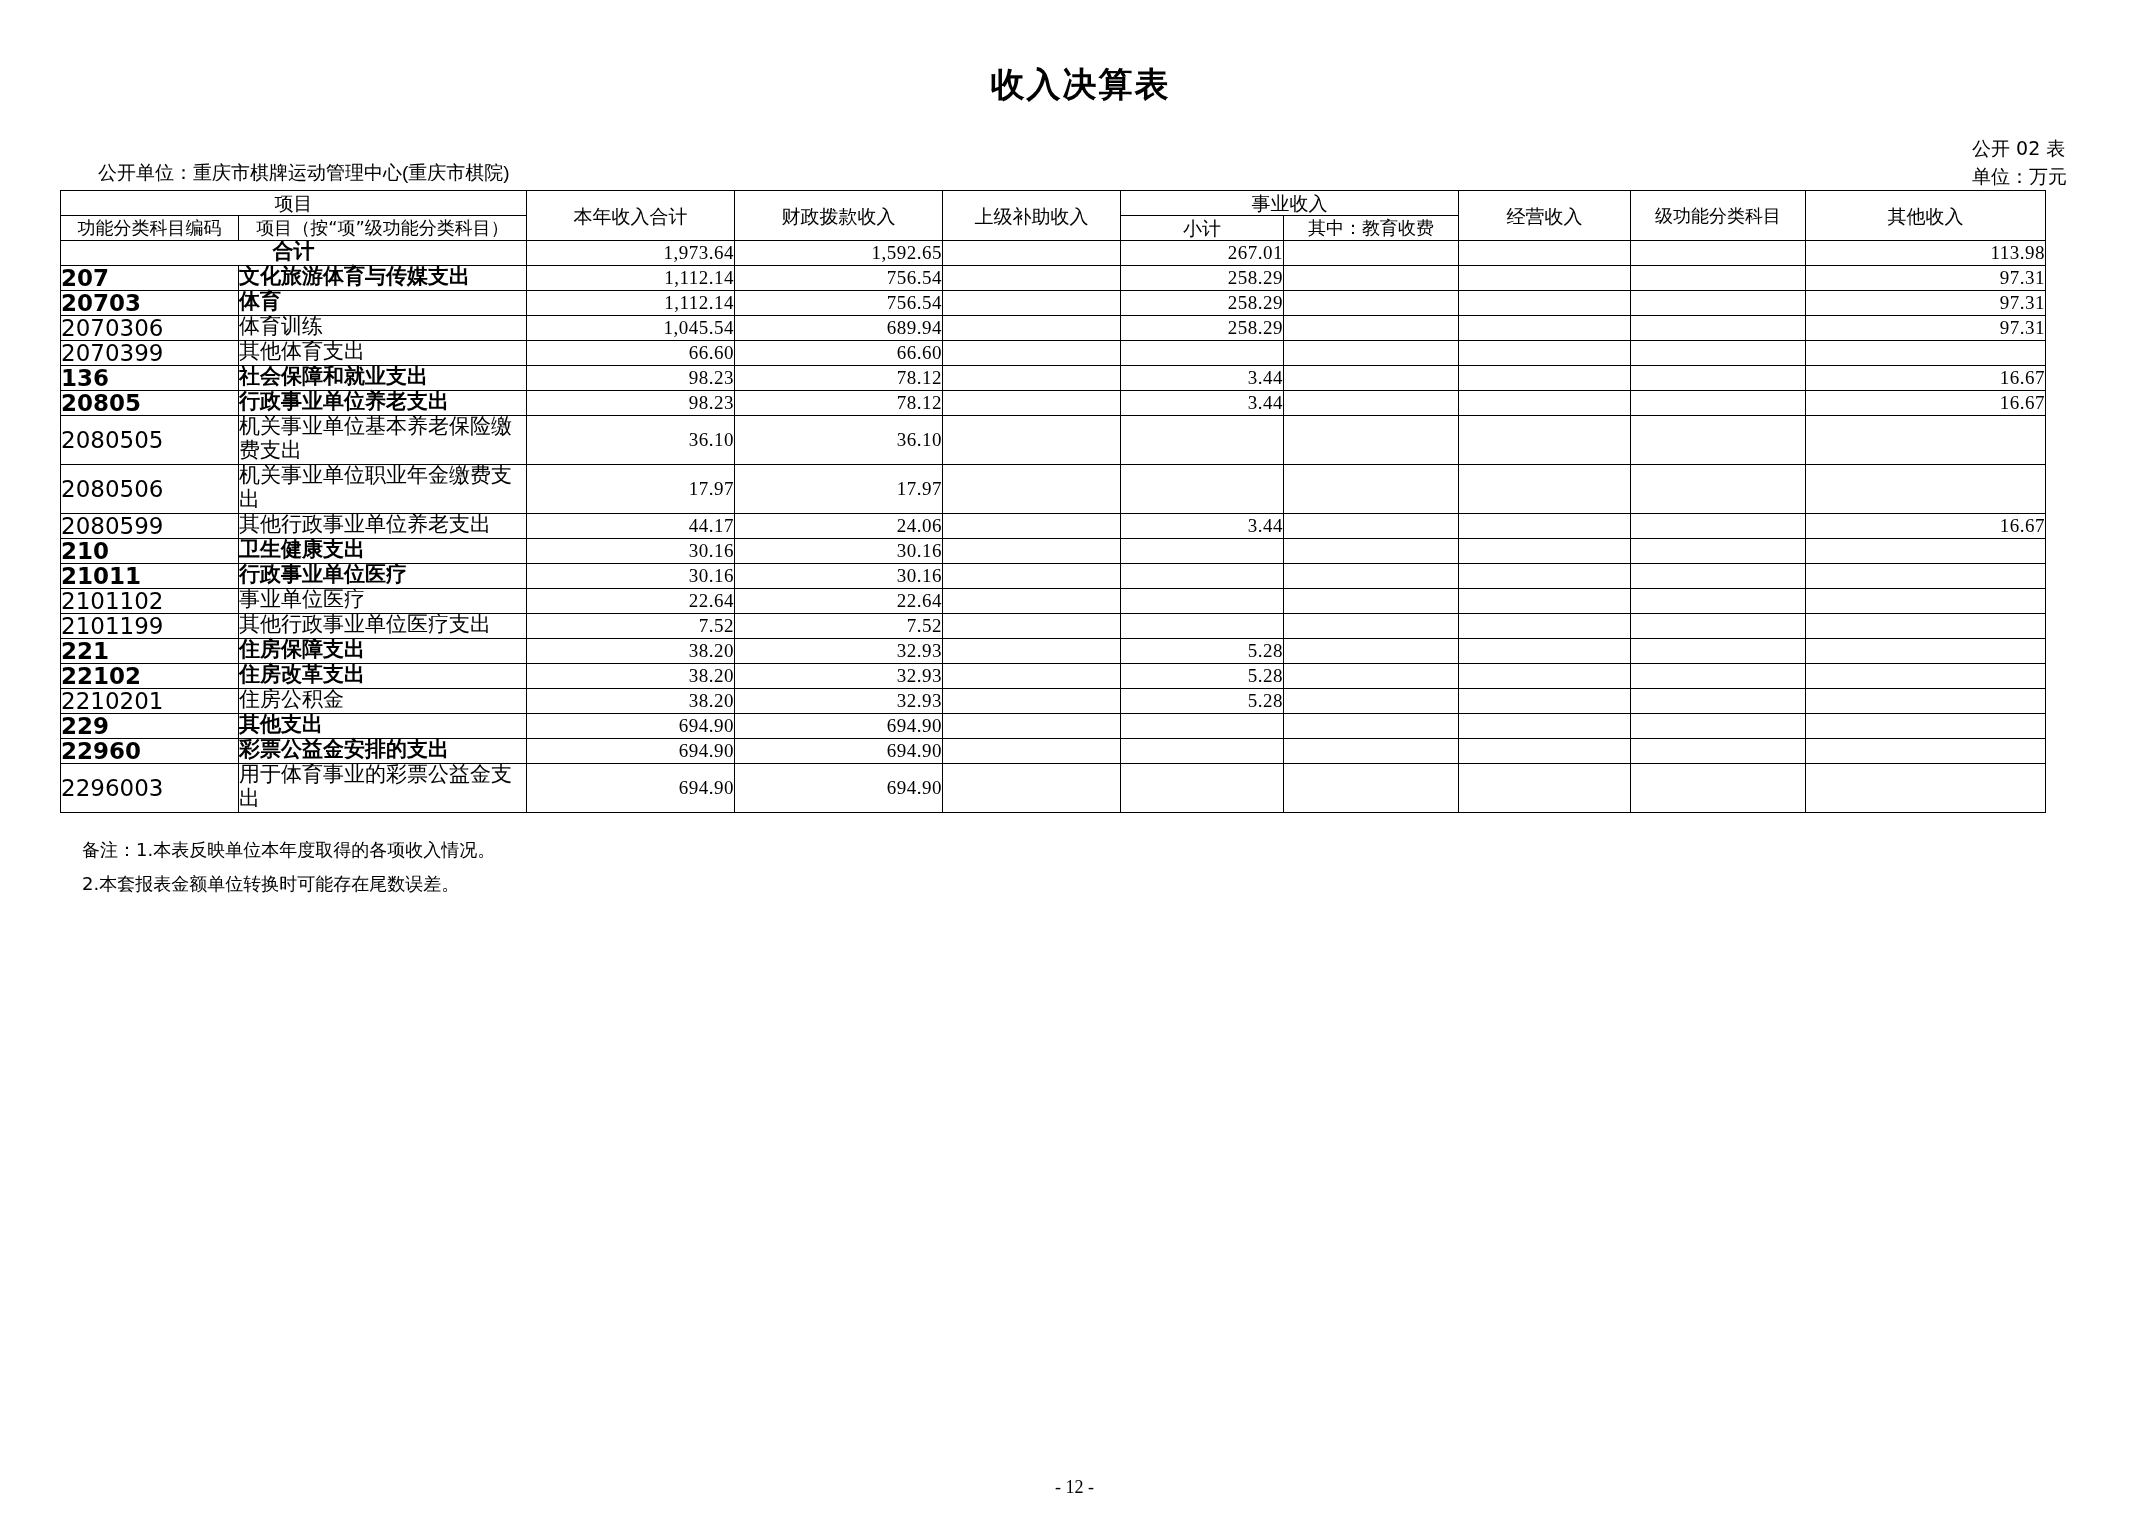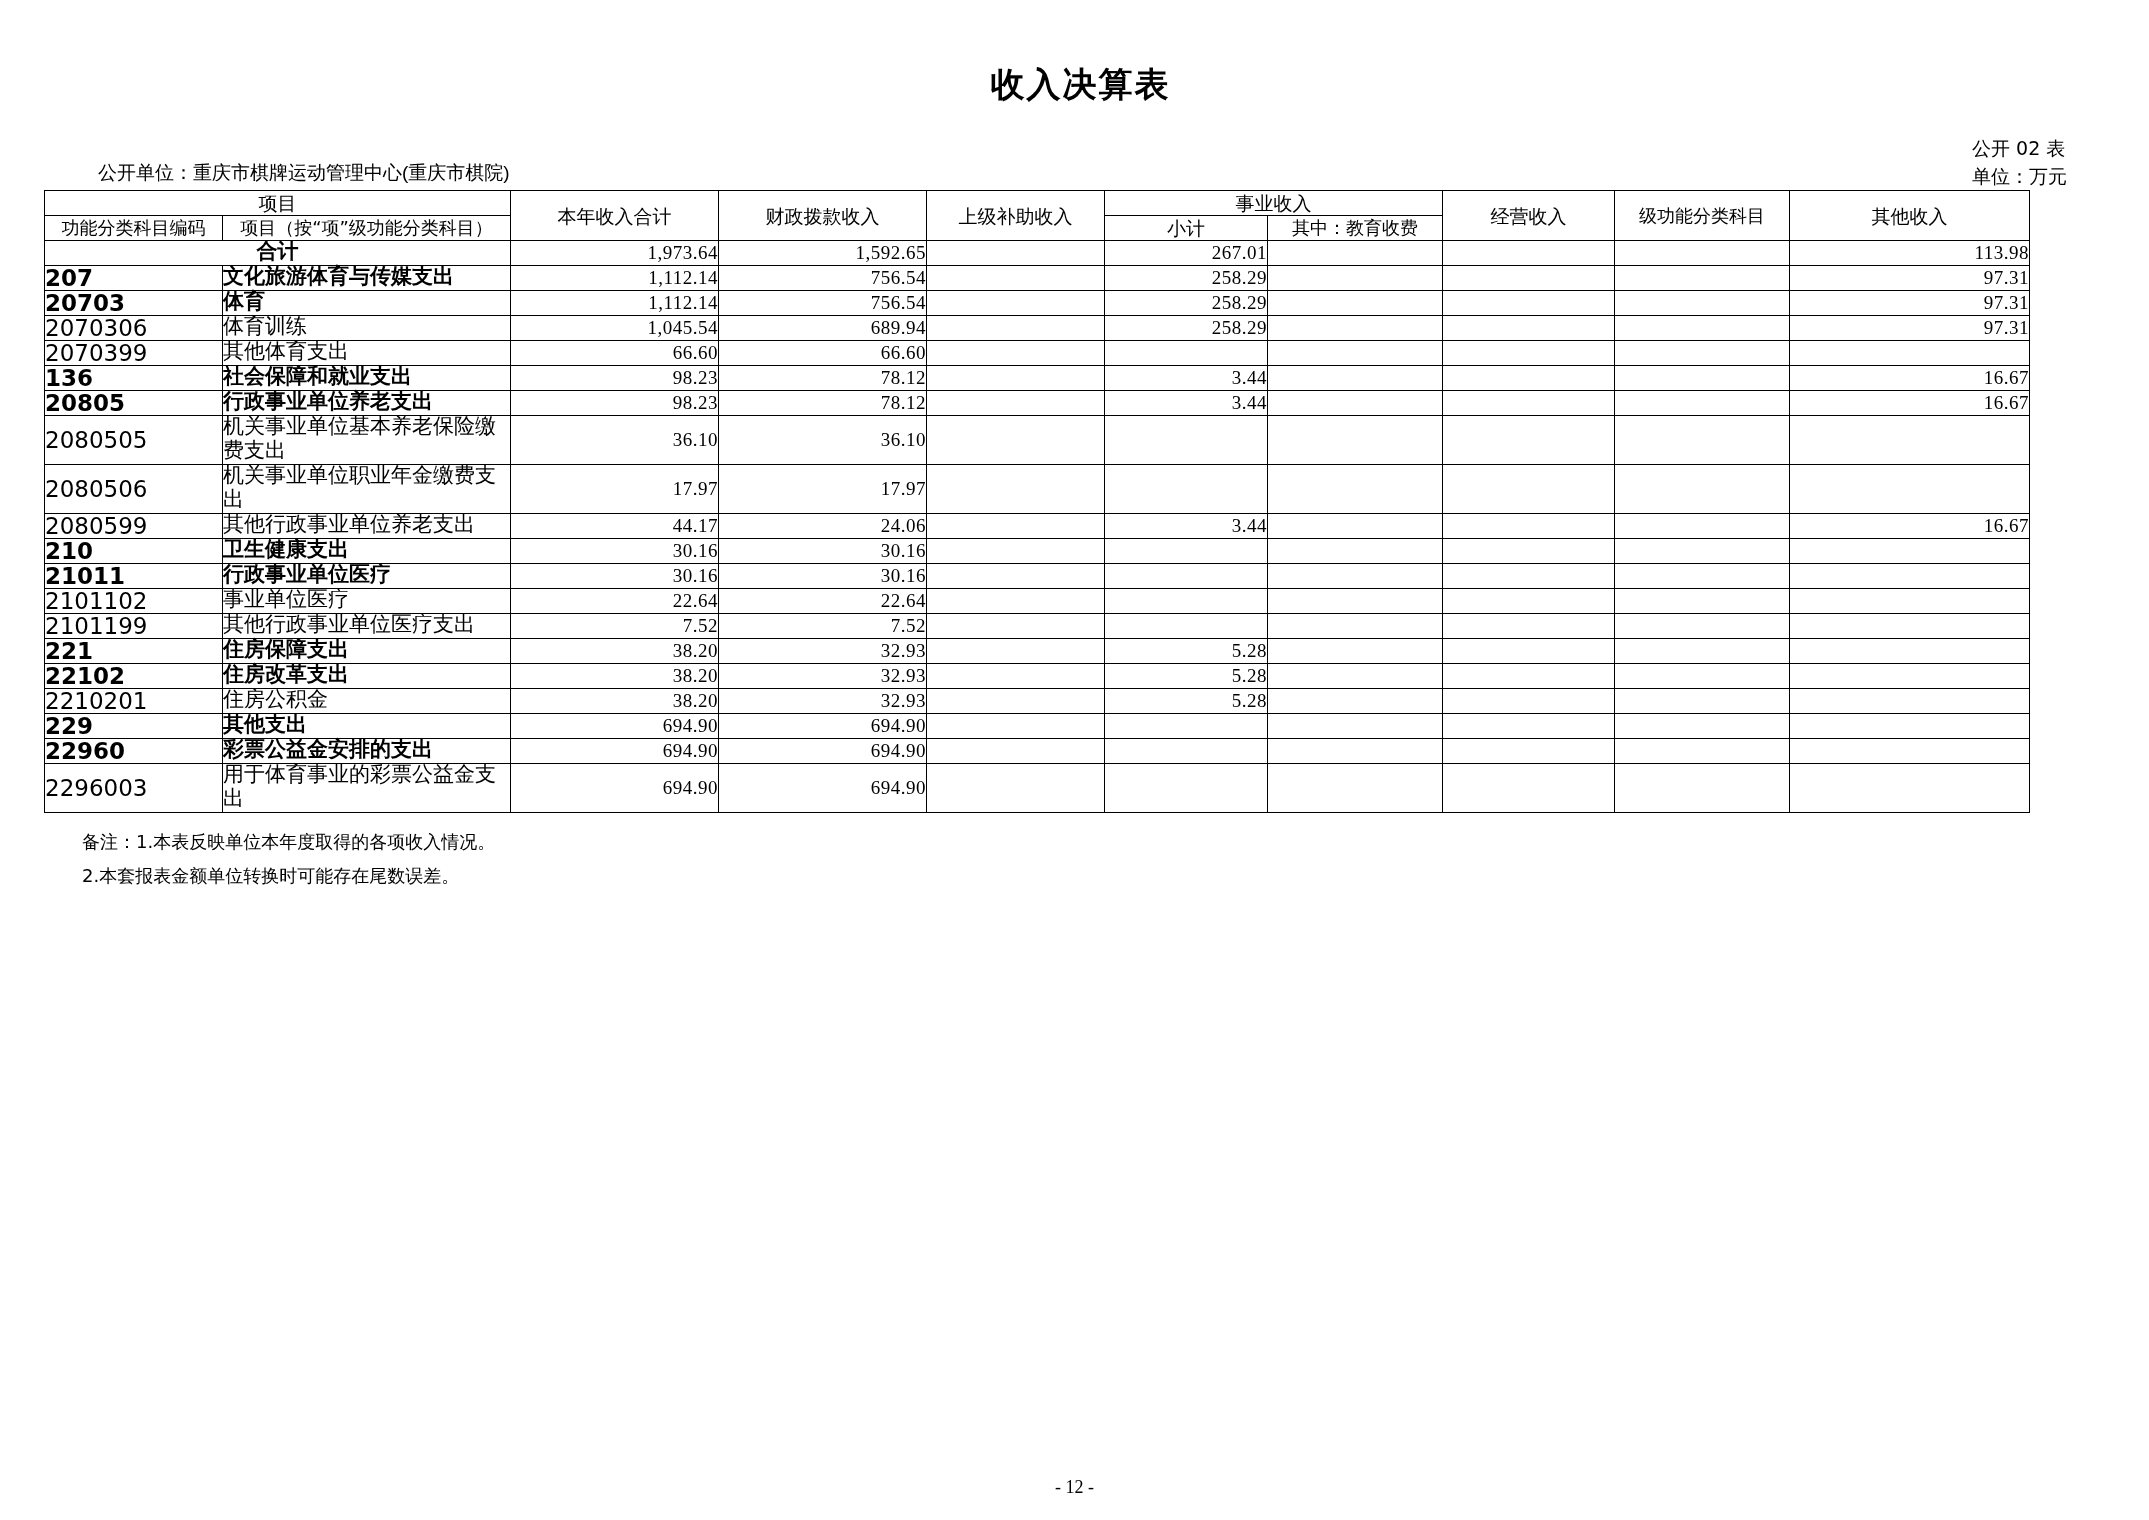--- a/index.html
+++ b/index.html
@@ -47,21 +47,21 @@
     position: absolute;
     right: 82px;
     top: 0;
     text-align: left;
     font-size: 19px;
     font-family: "DejaVu Sans", "Liberation Sans", sans-serif;
     line-height: 28px;
   }
   table.fin {
     border-collapse: collapse;
-    margin-left: 44px;
+    margin-left: 60px;
     width: 1985px;
     table-layout: fixed;
     font-size: 18px;
   }
   table.fin td, table.fin th {
     border: 1.4px solid #000000;
     padding: 0;
     font-weight: normal;
     vertical-align: middle;
   }
@@ -104,21 +104,21 @@
   }
   tr.lvl1 td.code, tr.lvl1 td.name,
   tr.lvl2 td.code, tr.lvl2 td.name {
     font-weight: bold;
   }
   tr.total td.name {
     font-weight: bold;
   }
   .notes {
     margin-left: 82px;
-    margin-top: 12px;
+    margin-top: 20px;
     font-family: "DejaVu Sans", "Liberation Sans", sans-serif;
     font-size: 18px;
     line-height: 34px;
   }
   .footer {
     position: absolute;
     bottom: 22px;
     left: 0;
     width: 100%;
     text-align: center;

